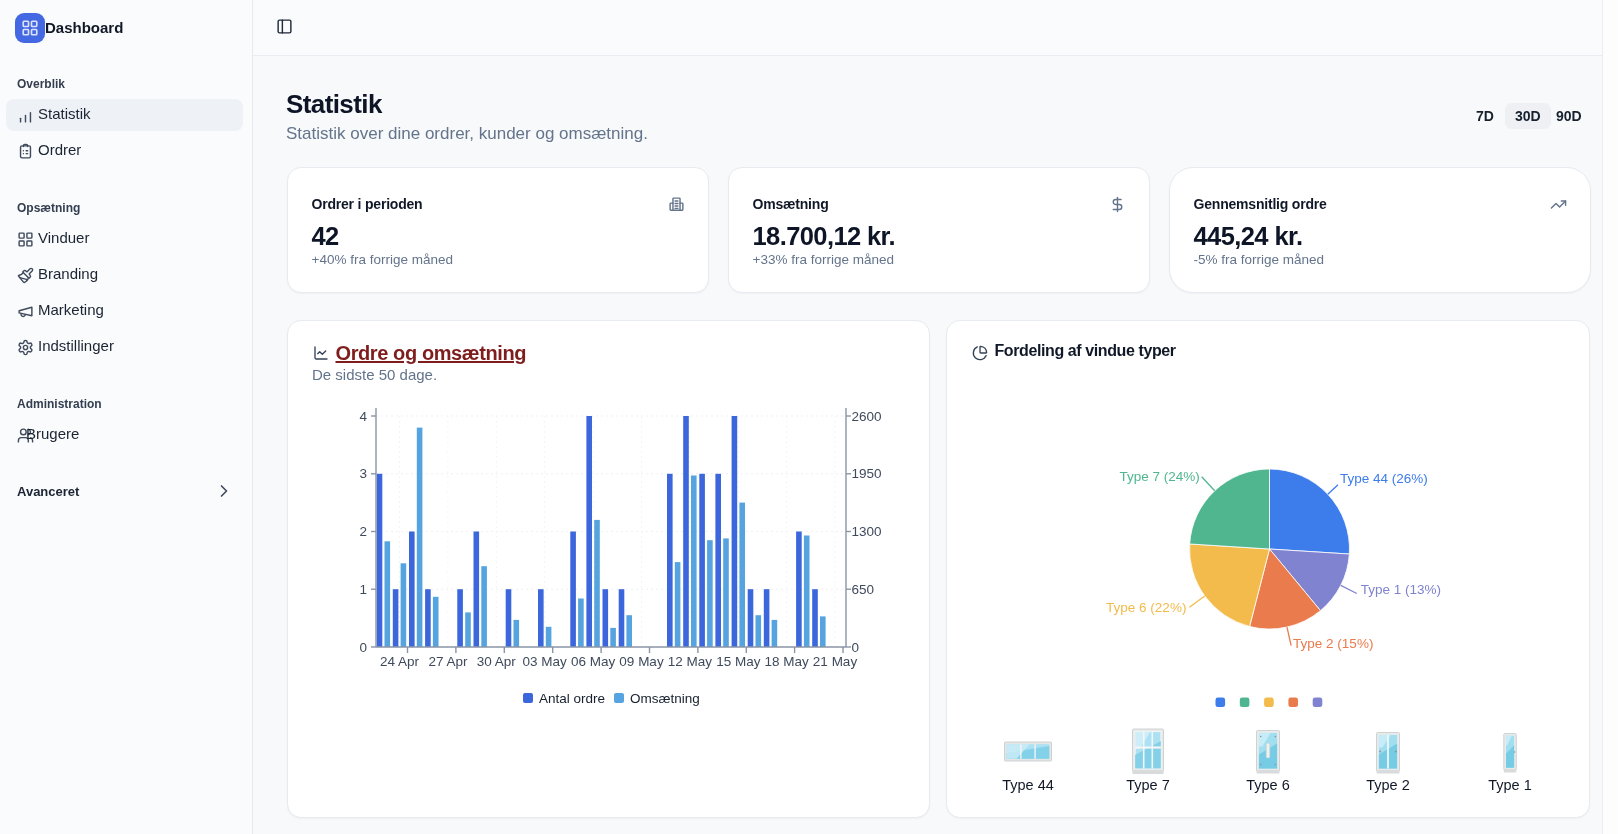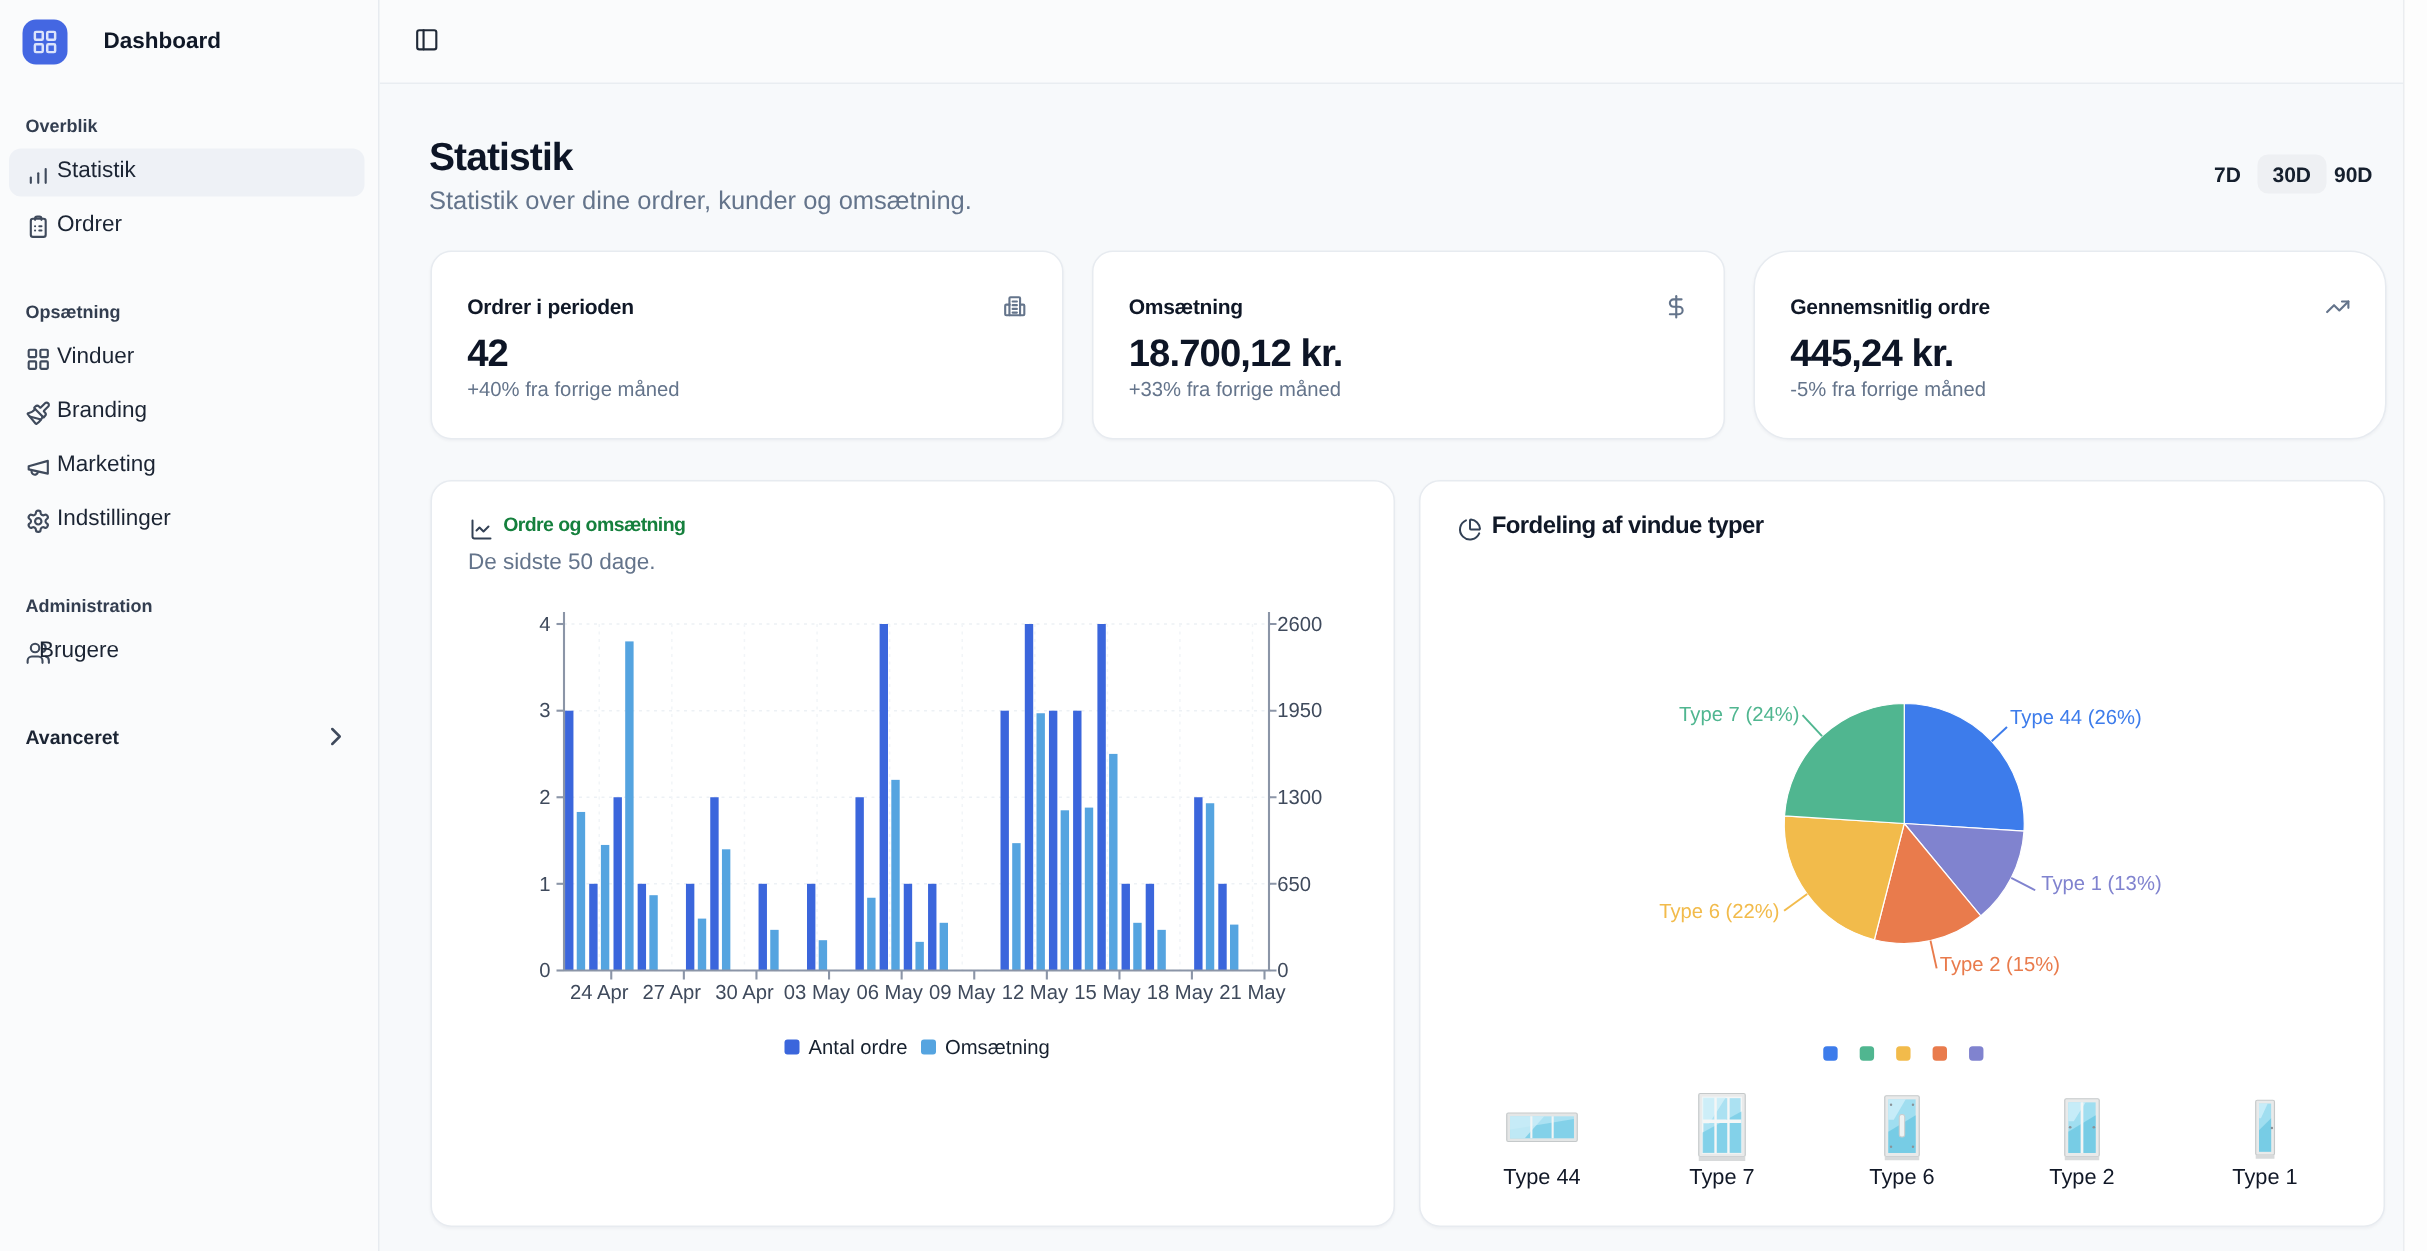--- a/index.html
+++ b/index.html
@@ -14,21 +14,21 @@
 </div>
 <div style="position:absolute;left:0;top:0;width:253px;height:834px;background:#fafbfc;border-right:1px solid #e7ebf0;">
 <div style="position:absolute;left:15px;top:13px;width:30px;height:30px;border-radius:9px;background:#4467e2;">
       <span style="position:absolute;left:6px;top:6px;"><svg width="18" height="18" viewBox="0 0 24 24" fill="none" stroke="#dbe3fb" stroke-width="2.2" stroke-linecap="round" stroke-linejoin="round">
           <rect x="3" y="3" width="7" height="7" rx="1"></rect>
           <rect x="14" y="3" width="7" height="7" rx="1"></rect>
           <rect x="3" y="14" width="7" height="7" rx="1"></rect>
           <rect x="14" y="14" width="7" height="7" rx="1"></rect>
         </svg></span>
     </div>
-    <div style="position:absolute;left:69px;top:19px;font-size:15px;font-weight:700;color:#101827;">Dashboard</div>
+    <div style="position:absolute;left:45px;top:19px;font-size:15px;font-weight:700;color:#101827;">Dashboard</div>
     <div style="position:absolute;left:17px;top:77px;font-size:12px;font-weight:700;color:#333e50;">Overblik</div>
     <div style="position:absolute;left:6px;top:99px;width:237px;height:32px;background:#eef1f6;border-radius:8px;">
       <span style="position:absolute;left:11px;top:8px;"><svg width="17" height="17" viewBox="0 0 24 24" fill="none" stroke="#3f4a5c" stroke-width="2" stroke-linecap="round" stroke-linejoin="round">
           <path d="M5 21v-5"></path>
           <path d="M12 21v-9"></path>
           <path d="M19 21V8"></path>
         </svg></span>
       <span style="position:absolute;left:32px;top:6px;font-size:15px;color:#1b2433;">Statistik</span>
     </div>
     <div style="position:absolute;left:6px;top:135px;width:237px;height:32px;">
@@ -120,21 +120,21 @@
         <polyline points="16 7 22 7 22 13"></polyline>
       </svg></span>
 <div style="position:absolute;left:23.5px;top:54px;font-size:25.5px;font-weight:800;color:#0d1526;letter-spacing:-.6px;">445,24 kr.</div>
 <div style="position:absolute;left:23.5px;top:84px;font-size:13.5px;color:#64748b;">-5% fra forrige måned</div>
 </div>
 <div style="position:absolute;left:287px;top:320px;width:643px;height:498px;background:#fff;border:1px solid #e7ebf0;border-radius:14px;box-shadow:0 1px 2px rgba(16,24,40,.04);">
 <span style="position:absolute;left:24.5px;top:23.5px;"><svg width="16" height="16" viewBox="0 0 24 24" fill="none" stroke="#334155" stroke-width="2" stroke-linecap="round" stroke-linejoin="round">
         <path d="M3 3v16a2 2 0 0 0 2 2h16"></path>
         <path d="m19 9-5 5-4-4-3 3"></path>
       </svg></span>
-<div style="position:absolute;left:47.5px;top:21px;font-size:13px;font-weight:700;letter-spacing:-.4px;color:#15803d;">Ordre og omsætning</div>
+<div style="position:absolute;left:47.5px;top:21px;font-size:20px;font-weight:700;letter-spacing:-.4px;color:#7f1d1d;text-decoration:underline;">Ordre og omsætning</div>
 <div style="position:absolute;left:24px;top:45px;font-size:15px;color:#64748b;">De sidste 50 dage.</div>
 <svg style="position:absolute;left:0;top:0;" width="643" height="498" font-family="Liberation Sans, sans-serif">
 <line x1="88" y1="326.0" x2="558" y2="326.0" stroke="#edf1f5" stroke-width="1" stroke-dasharray="2 3"></line>
 <line x1="88" y1="268.2" x2="558" y2="268.2" stroke="#edf1f5" stroke-width="1" stroke-dasharray="2 3"></line>
 <line x1="88" y1="210.5" x2="558" y2="210.5" stroke="#edf1f5" stroke-width="1" stroke-dasharray="2 3"></line>
 <line x1="88" y1="152.8" x2="558" y2="152.8" stroke="#edf1f5" stroke-width="1" stroke-dasharray="2 3"></line>
 <line x1="88" y1="95.0" x2="558" y2="95.0" stroke="#edf1f5" stroke-width="1" stroke-dasharray="2 3"></line>
 <line x1="111.5" y1="95" x2="111.5" y2="326.0" stroke="#f2f5f8" stroke-width="1" stroke-dasharray="2 3"></line>
 <line x1="159.9" y1="95" x2="159.9" y2="326.0" stroke="#f2f5f8" stroke-width="1" stroke-dasharray="2 3"></line>
 <line x1="208.3" y1="95" x2="208.3" y2="326.0" stroke="#f2f5f8" stroke-width="1" stroke-dasharray="2 3"></line>

